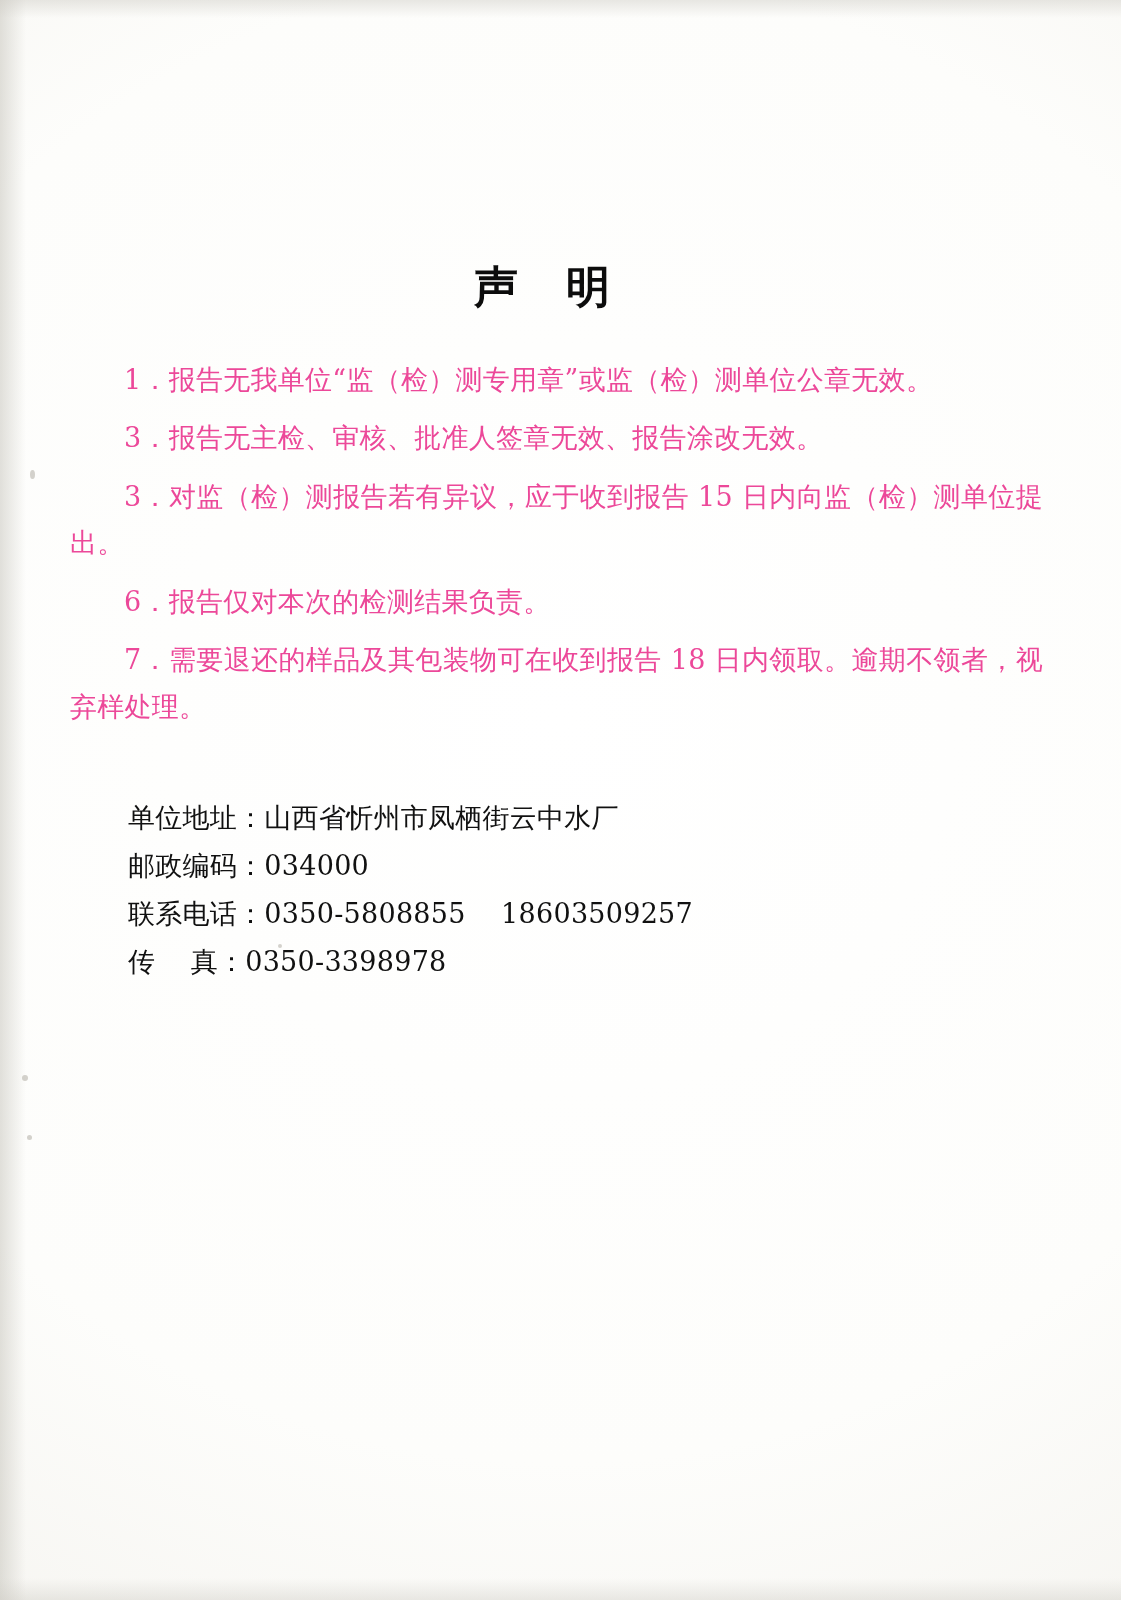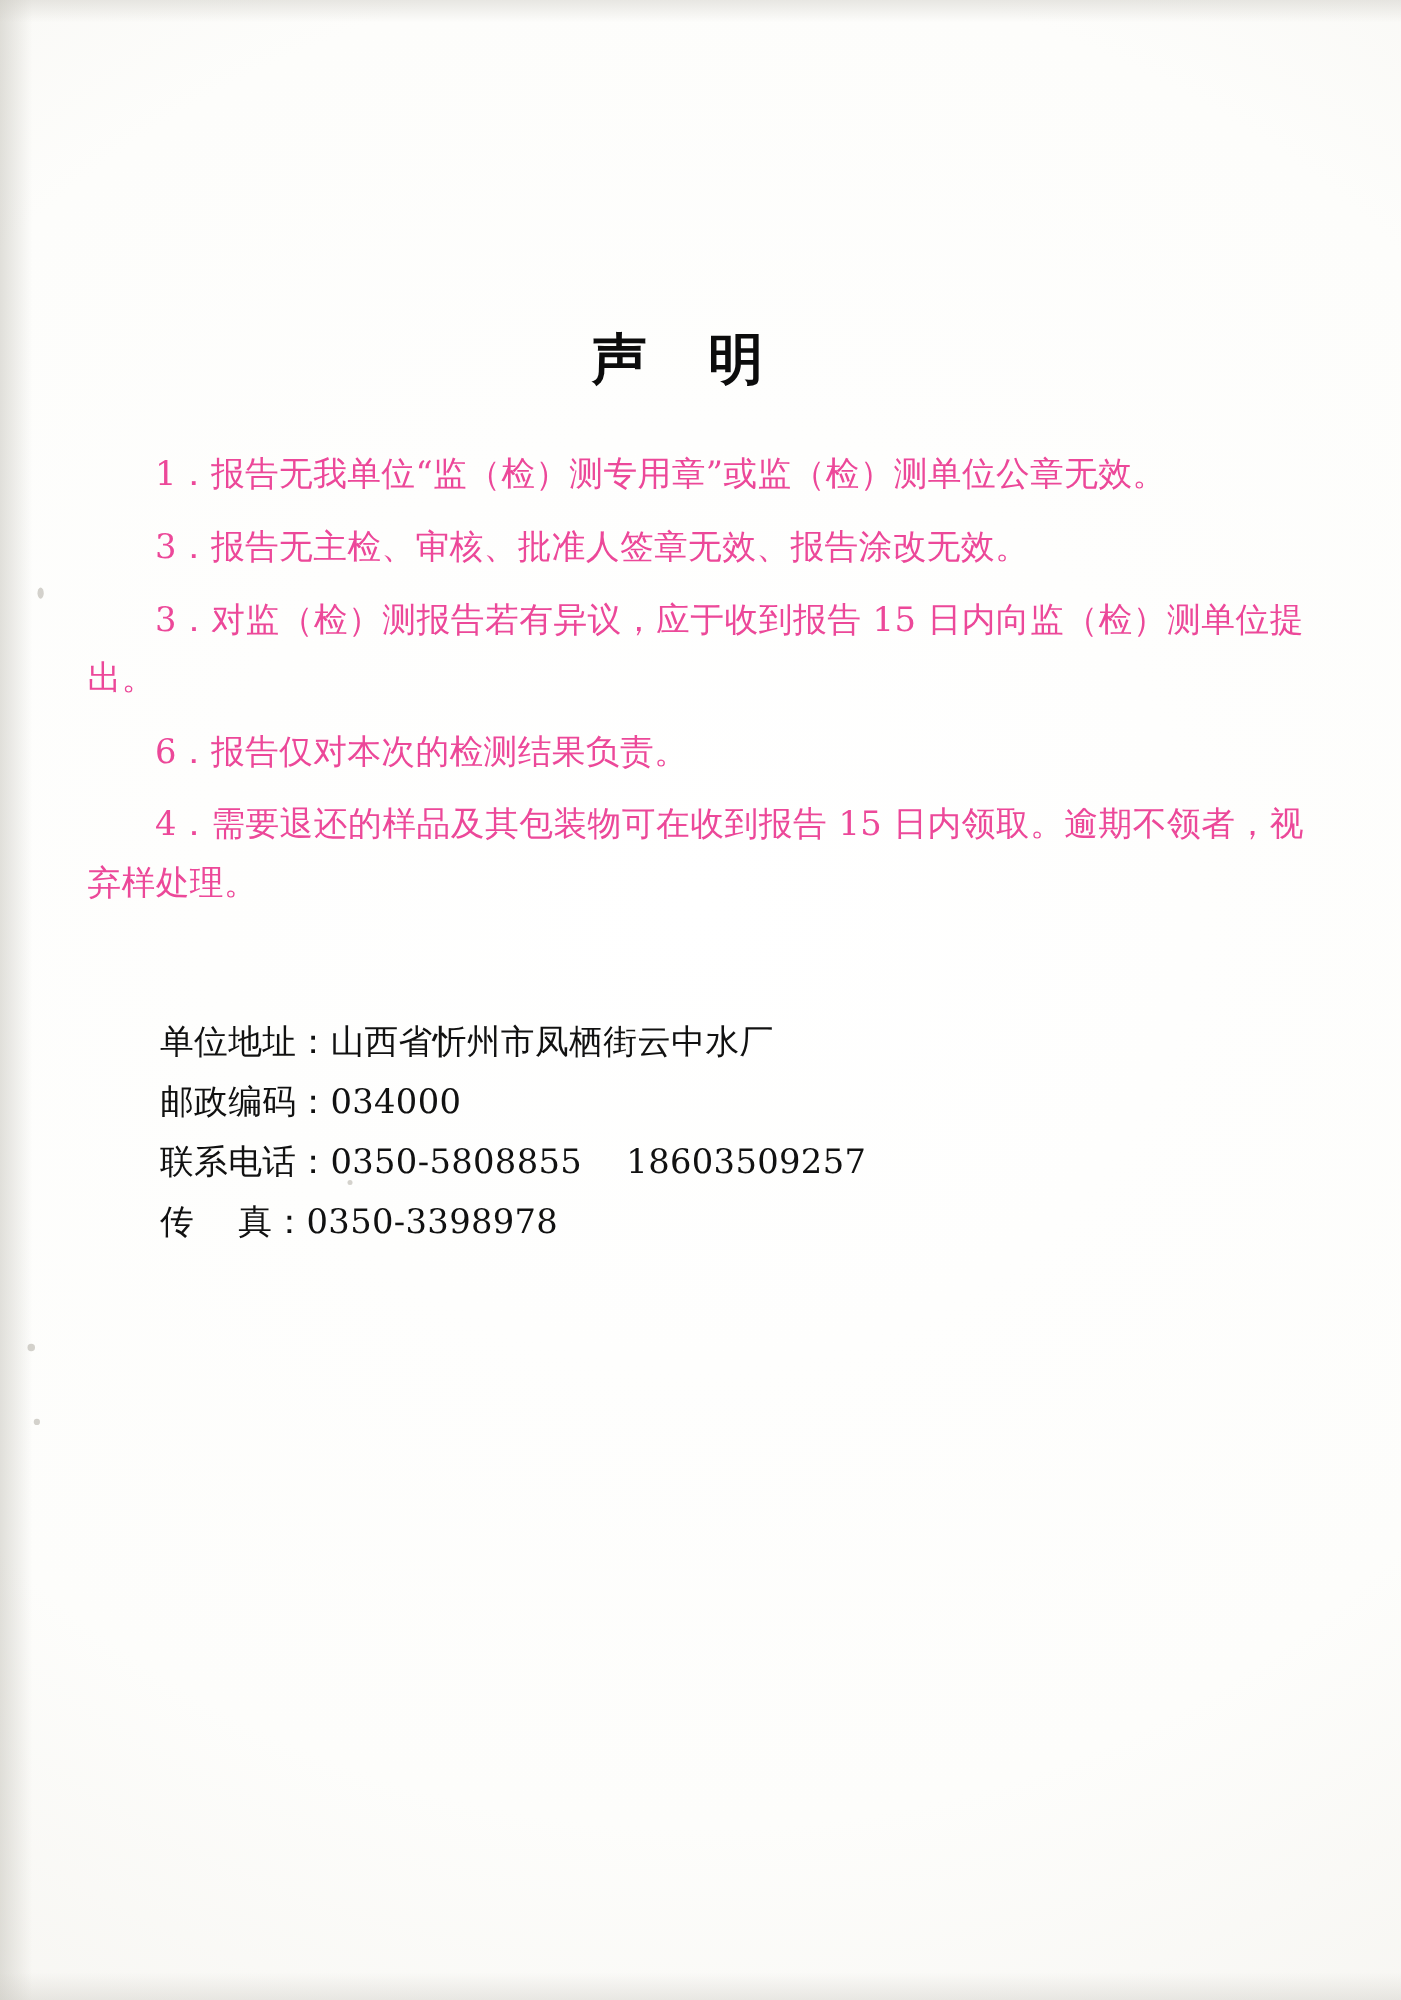--- a/index.html
+++ b/index.html
@@ -60,41 +60,41 @@
 
   .doc-title {
     text-align: center;
     font-size: 44px;
     font-weight: bold;
     letter-spacing: 0.42em;
     margin-top: 258px;
     margin-bottom: 0;
     padding-right: 0.42em;
     color: #0c0c0c;
-    font-family: Liberation Sans, sans-serif;
+    font-family: Liberation Serif, serif;
   }
 
   .clauses {
     margin: 40px 0 0 0;
     padding: 0;
     list-style: none;
   }
   .clause {
     font-size: 27px;
     line-height: 1.72;
     color: #ec4899;
     margin: 0 0 12px 0;
     padding: 0 78px 0 70px;
     text-indent: 2em;
     text-align: justify;
     letter-spacing: 0.01em;
   }
 
   .contact-block {
-    margin-top: 80px;
+    margin-top: 64px;
     padding: 0 78px 0 128px;
   }
   .contact-line {
     font-size: 27px;
     line-height: 1.78;
     color: #111111;
     white-space: pre;
     letter-spacing: 0.01em;
   }
 </style>
@@ -113,21 +113,21 @@
 
 <div class="content">
 
   <h1 class="doc-title">声    明</h1>
 
   <ul class="clauses">
     <li class="clause">1．报告无我单位“监（检）测专用章”或监（检）测单位公章无效。</li>
     <li class="clause">3．报告无主检、审核、批准人签章无效、报告涂改无效。</li>
     <li class="clause">3．对监（检）测报告若有异议，应于收到报告 15 日内向监（检）测单位提出。</li>
     <li class="clause">6．报告仅对本次的检测结果负责。</li>
-    <li class="clause">4．需要退还的样品及其包装物可在收到报告 15 日内领取。逾期不领者，视弃样处理。</li>
+    <li class="clause">7．需要退还的样品及其包装物可在收到报告 18 日内领取。逾期不领者，视弃样处理。</li>
   </ul>
 
   <div class="contact-block">
     <div class="contact-line">单位地址：山西省忻州市凤栖街云中水厂</div>
     <div class="contact-line">邮政编码：034000</div>
     <div class="contact-line">联系电话：0350-5808855    18603509257</div>
     <div class="contact-line">传    真：0350-3398978</div>
   </div>
 
 </div>

